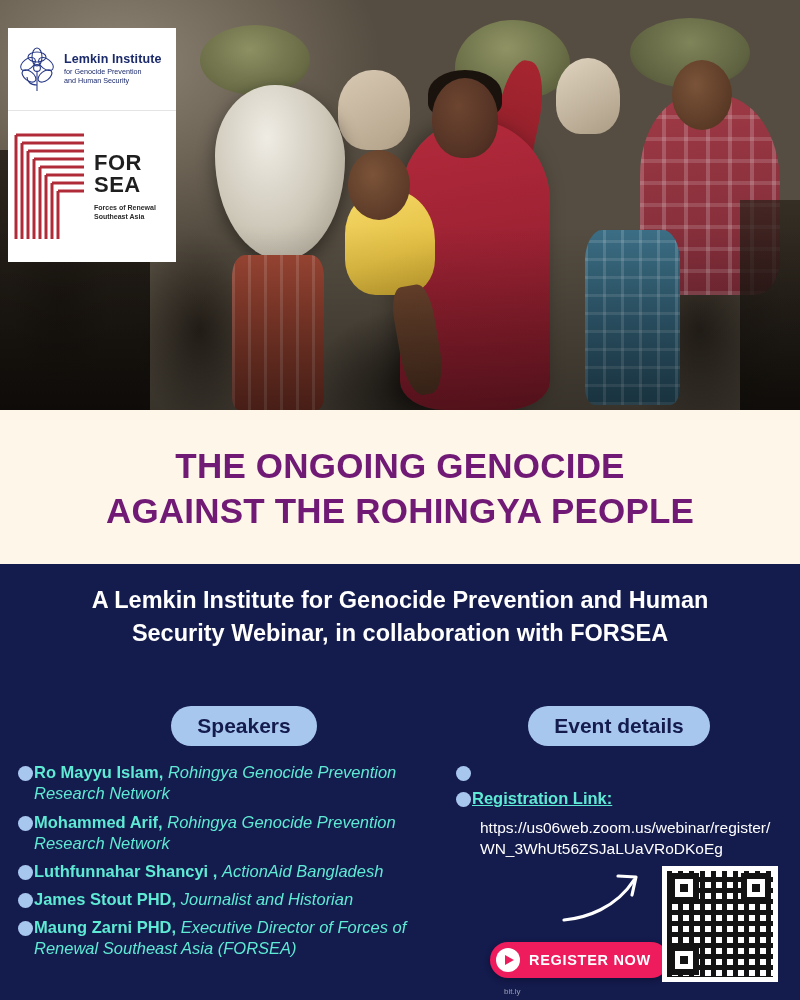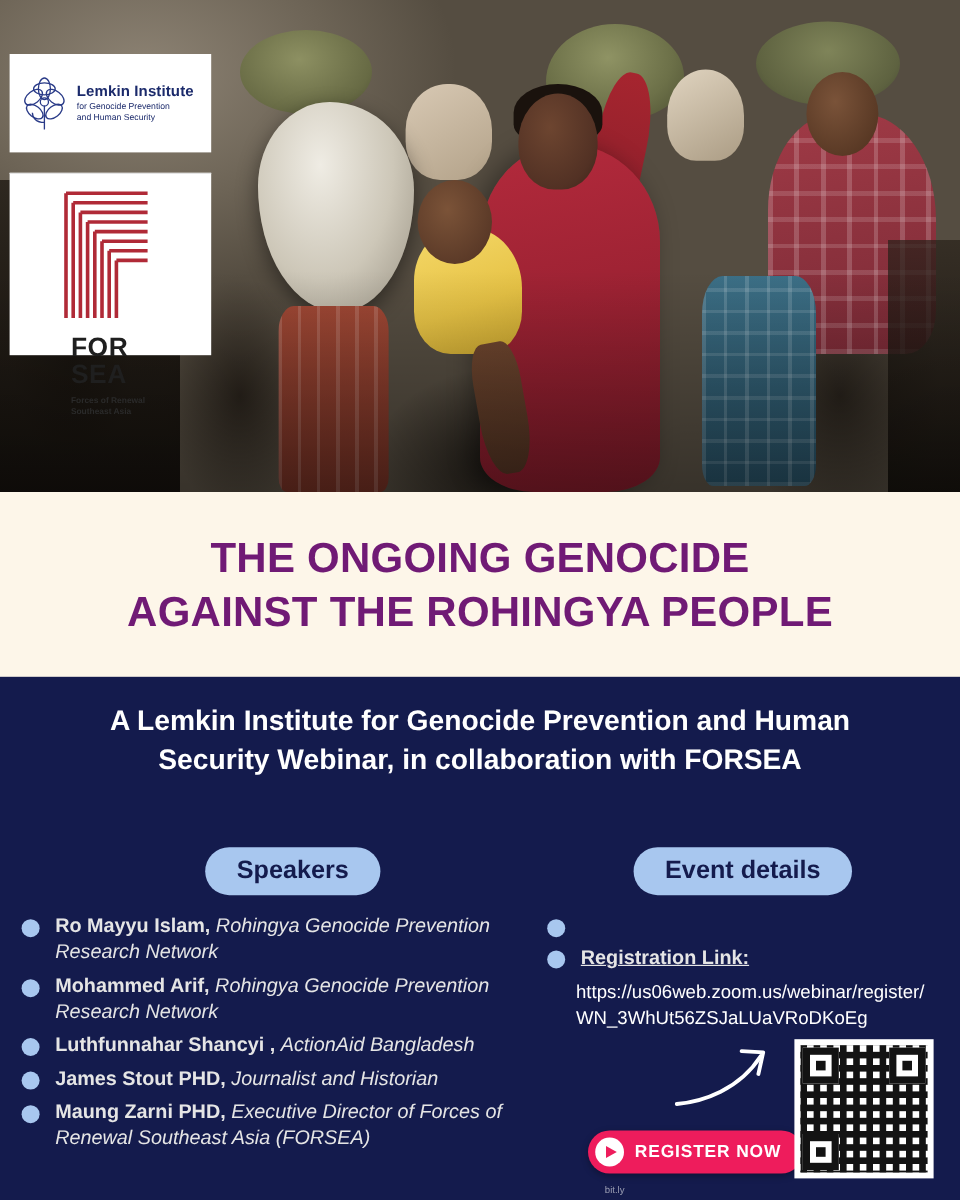--- a/index.html
+++ b/index.html
@@ -164,37 +164,35 @@
     width: 168px;
     z-index: 5;
   }
   .logo-card {
     background: #ffffff;
     width: 168px;
     padding: 10px 10px 10px 8px;
     display: flex;
     align-items: center;
     gap: 6px;
-    margin-top: 17px;
   }
   .logo-card.lemkin { height: 82px; }
   .lemkin-mark { width: 42px; height: 48px; flex: none; position: relative; }
   .lemkin-text { line-height: 1.05; }
   .lemkin-title {
     font-size: 12.5px; font-weight: bold; color: #1b2a6b; letter-spacing: .1px;
   }
   .lemkin-sub {
     font-size: 7.2px; color: #1b2a6b; margin-top: 1.5px; line-height: 1.25;
   }
   .logo-card.forsea {
     height: 152px;
     border-top: 1px solid #e4e4e4;
     padding: 8px 10px 8px 6px;
     align-items: center;
-    flex-direction: column;
   }
   .forsea-mark { width: 74px; height: 120px; flex: none; }
   .forsea-text { line-height: 1; }
   .forsea-big {
     font-size: 22px; font-weight: bold; color: #1f1f1f; letter-spacing: .5px; line-height: 1.02;
   }
   .forsea-small {
     font-size: 7px; color: #2a2a2a; margin-top: 6px; line-height: 1.35; font-weight: bold;
   }
 
@@ -244,23 +242,23 @@
     border-radius: 22px;
     padding: 8px 26px;
   }
   .pill-wrap { text-align: center; margin-bottom: 16px; margin-top: 36px; }
   .pill-wrap.left { padding-left: 22px; }
 
   .bullet-list { list-style: none; }
   .bullet-item {
     display: flex;
     align-items: flex-start;
-    gap: 13px;
+    gap: 1px;
     margin-bottom: 7px;
-    color: #e5e5e5;
+    color: #5eead4;
   }
   .dot {
     width: 15px; height: 15px;
     border-radius: 50%;
     background: #a8c7ef;
     flex: none;
     margin-top: 4px;
   }
   .speaker-text {
     font-size: 16.5px;

